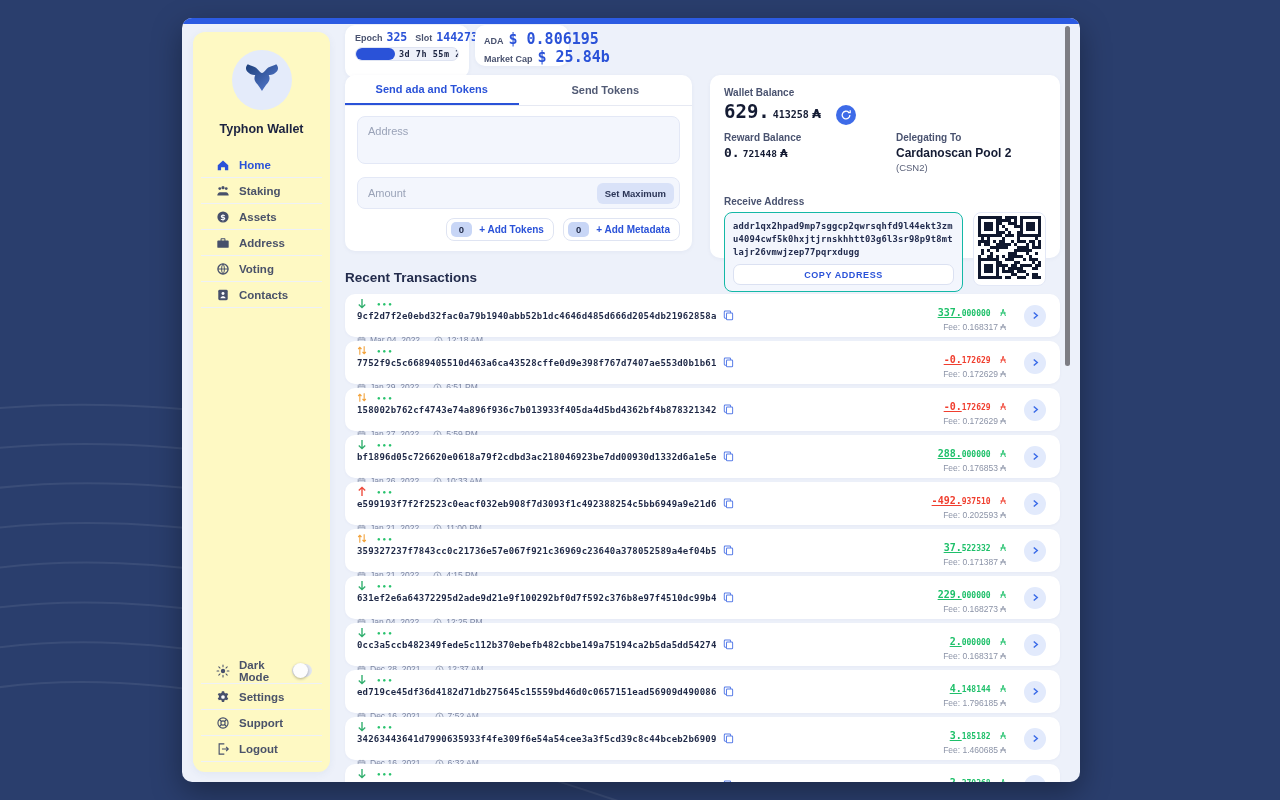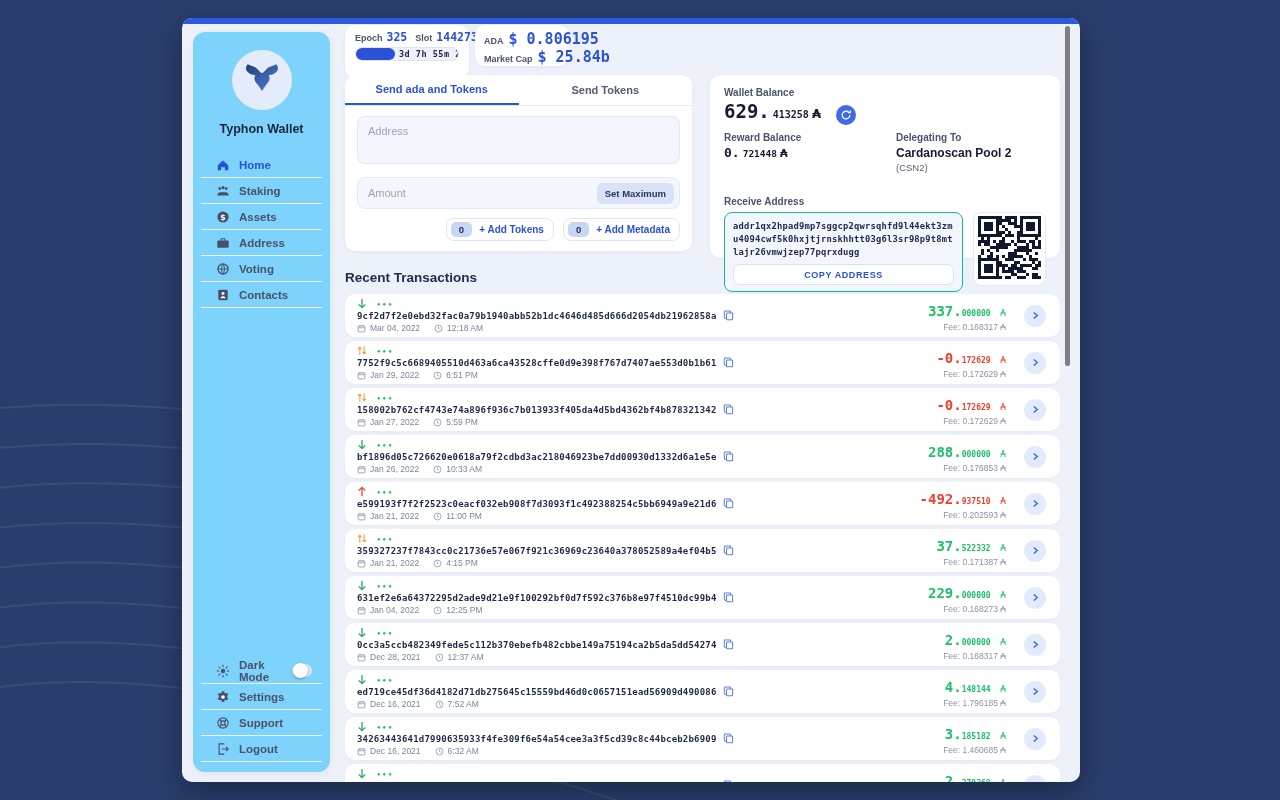--- a/index.html
+++ b/index.html
@@ -12,21 +12,21 @@
 
   
   .window { position:absolute; left:182px; top:18px; width:898px; height:764px;
             background:#edf1fa; border-radius:10px; overflow:hidden;
             box-shadow:0 10px 30px rgba(0,0,0,.35); }
   .window-topbar { position:absolute; left:0; top:0; width:100%; height:6px; background:#2c5be2; }
   .scrollbar-track { position:absolute; left:882px; top:6px; width:7px; height:758px; }
   .scrollbar-thumb { position:absolute; left:1px; top:2px; width:5px; height:340px; background:#7d7d83; border-radius:3px; }
 
   
-  .sidebar { position:absolute; left:11px; top:14px; width:137px; height:740px; background:#7dd3fc;
+  .sidebar { position:absolute; left:11px; top:14px; width:137px; height:740px; background:#fef9c3;
              border-radius:12px; display:flex; flex-direction:column; padding:18px 0 10px 0;
              box-shadow:0 2px 8px rgba(40,60,120,.06); }
   .logo-circle { width:60px; height:60px; border-radius:50%; background:#e4ebfa; margin:0 auto;
                  display:flex; align-items:center; justify-content:center; }
   .app-name { text-align:center; font-size:12.5px; font-weight:bold; color:#1c2340; margin:12px 0 16px; }
   .nav-item { display:flex; align-items:center; gap:9px; height:26px; padding-left:15px; margin:0 8px;
               border-bottom:1px solid #eef1f7; cursor:pointer; color:#4a5269; }
   .nav-item .nav-ico { width:14px; height:14px; display:inline-flex; color:#47506b; }
   .nav-item .nav-ico svg { width:14px; height:14px; }
   .nav-item .nav-label { font-size:11.5px; font-weight:600; }
@@ -119,26 +119,26 @@
   .tx-row { position:relative; height:43px; background:#fff; border-radius:10px; margin-bottom:4px;
             padding:4px 54px 4px 12px; box-shadow:0 1px 3px rgba(40,60,120,.04); }
   .tx-status { display:flex; align-items:center; gap:10px; height:11px; }
   .tx-dir { display:inline-flex; width:10px; height:11px; }
   .tx-dir svg { width:10px; height:11px; }
   .tx-dir.green { color:#2fae6d; } .tx-dir.red { color:#ee4b3c; } .tx-dir.yellow { color:#f2a33c; }
   .tx-dots { color:#27c26d; font-size:6px; letter-spacing:2px; line-height:1; }
   .tx-hash-line { display:flex; align-items:center; gap:6px; margin-top:1px; }
   .tx-hash { font-size:9px; font-weight:bold; color:#1f2947; letter-spacing:.2px; }
   .copy-ico { display:inline-flex; cursor:pointer; }
-  .tx-meta { display:flex; align-items:center; gap:4px; margin-top:2px; color:#7c86a2; font-size:8.5px; }
+  .tx-meta { display:flex; align-items:center; gap:4px; margin-top:14px; color:#7c86a2; font-size:8.5px; }
   .tx-meta .meta-ico { display:inline-flex; color:#8d96ae; }
   .tx-meta .sep { width:6px; }
   .tx-right { position:absolute; right:54px; top:7px; text-align:right; }
   .tx-amount { white-space:nowrap; }
-  .tx-amount .amt-whole { font-size:14px; font-weight:bold; }
+  .tx-amount .amt-whole { font-size:10px; font-weight:bold;text-decoration:underline; }
   .tx-amount .amt-frac { font-size:8px; font-weight:bold; }
   .tx-amount .amt-sym { font-size:9px; font-family:"DejaVu Sans",sans-serif; }
   .tx-amount.pos { color:#1ec06a; } .tx-amount.neg { color:#f03e2e; }
   .tx-fee { font-size:8.5px; color:#8b93a7; margin-top:2px; white-space:nowrap; }
   .tx-chevron { position:absolute; right:14px; top:50%; margin-top:-11px; width:22px; height:22px;
                 border-radius:50%; background:#e2eafc; display:flex; align-items:center;
                 justify-content:center; cursor:pointer; }
 </style>
 </head>
 <body>

